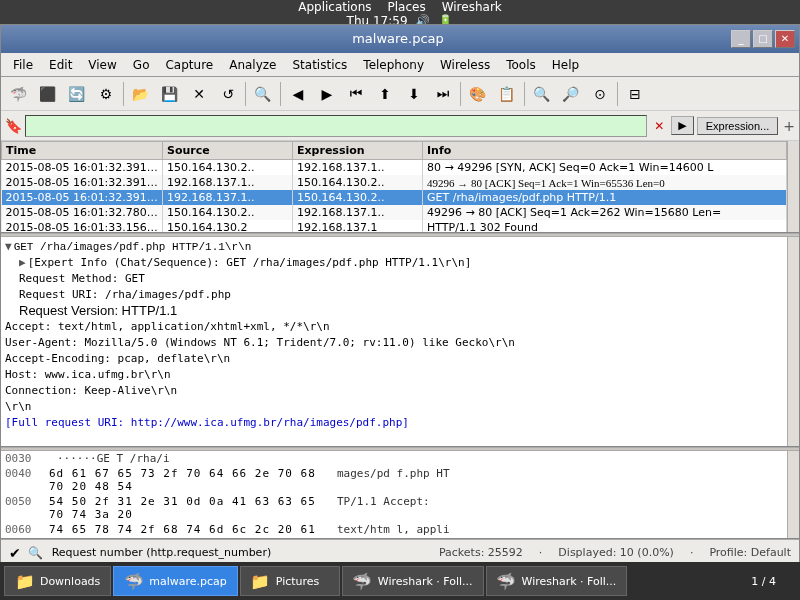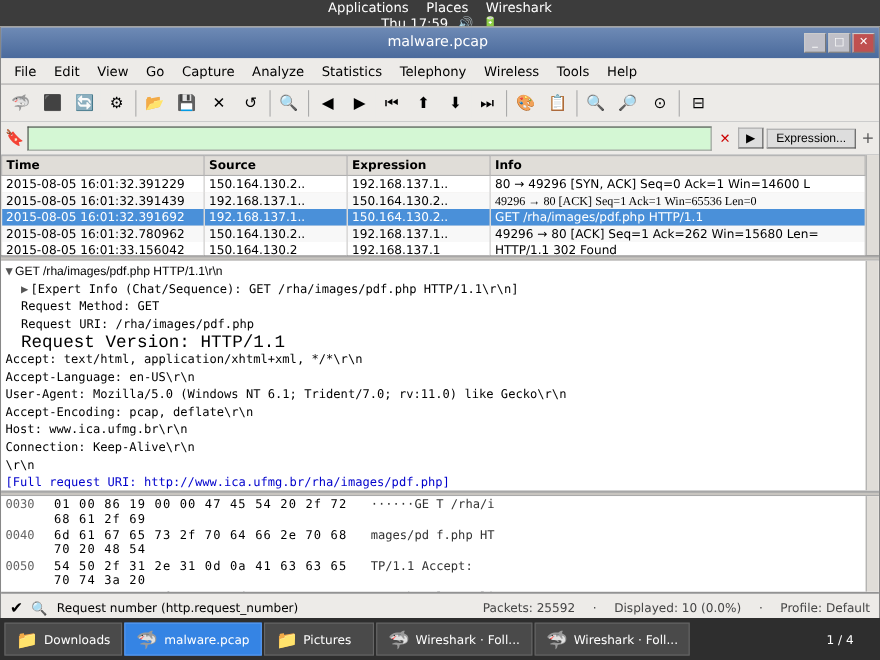--- a/index.html
+++ b/index.html
@@ -217,21 +217,21 @@
     <span id="filter-clear">✕</span>
     <button id="filter-apply">▶</button>
     <button id="expression-btn">Expression...</button>
     <span id="filter-plus">+</span>
   </div>
 
   <div id="packet-table-container">
     <table id="packet-list" style="width:calc(100% - 12px); table-layout:fixed; border-collapse:collapse;">
       <thead>
         <tr>
-          <th style="width:184px">Time</th>
+          <th style="width:161px">Time</th>
           <th style="width:130px">Source</th>
           <th style="width:130px">Expression</th>
           <th>Info</th>
         </tr>
       </thead>
       <tbody id="packet-tbody">
       <tr class="row-normal" style="background: rgb(255, 255, 255);">
             <td style="overflow: hidden; text-overflow: ellipsis;">2015-08-05 16:01:32.391229</td>
             <td style="overflow: hidden; text-overflow: ellipsis;">150.164.130.2..</td>
             <td style="overflow: hidden; text-overflow: ellipsis;">192.168.137.1..</td>
@@ -265,40 +265,37 @@
     </table>
     <div id="packet-scroll"></div>
   </div>
 
   <div class="h-splitter"></div>
 
   <div id="detail-pane">
     <div class="detail-content" id="detail-content">
         <div style="display: flex; align-items: flex-start; padding-left: 0px; cursor: pointer;">
           <span style="margin-right: 2px; color: rgb(85, 85, 85);">▼</span>
-          <span style="font-family: Liberation Sans, sans-serif; font-size: 11px;">GET /rha/images/pdf.php HTTP/1.1\r\n</span>
+          <span style="font-family: Liberation Mono, monospace; font-size: 11px;">GET /rha/images/pdf.php HTTP/1.1\r\n</span>
         </div>
         <div style="display: flex; align-items: flex-start; padding-left: 14px; cursor: pointer;">
           <span style="margin-right: 2px; color: rgb(85, 85, 85);">▶</span>
           <span style="font-family: monospace; font-size: 11px;">[Expert Info (Chat/Sequence): GET /rha/images/pdf.php HTTP/1.1\r\n]</span>
         </div>
         <div style="display: flex; align-items: flex-start; padding-left: 14px; cursor: pointer;">
           <span style="font-family: monospace; font-size: 11px;">Request Method: GET</span>
         </div>
         <div style="display: flex; align-items: flex-start; padding-left: 14px; cursor: pointer;">
           <span style="font-family: monospace; font-size: 11px;">Request URI: /rha/images/pdf.php</span>
         </div>
         <div style="display: flex; align-items: flex-start; padding-left: 14px; cursor: pointer;">
-          <span style="font-family: Liberation Mono, monospace; font-size: 16px;">Request Version: HTTP/1.1</span>
+          <span style="font-family: Liberation Sans, sans-serif; font-size: 13px;">Request Version: HTTP/1.1</span>
         </div>
         <div style="display: flex; align-items: flex-start; padding-left: 0px; cursor: pointer;">
           <span style="font-family: monospace; font-size: 11px;">Accept: text/html, application/xhtml+xml, */*\r\n</span>
-        </div>
-        <div style="display: flex; align-items: flex-start; padding-left: 0px; cursor: pointer;">
-          <span style="font-family: monospace; font-size: 11px;">Accept-Language: en-US\r\n</span>
         </div>
         <div style="display: flex; align-items: flex-start; padding-left: 0px; cursor: pointer;">
           <span style="font-family: monospace; font-size: 11px;">User-Agent: Mozilla/5.0 (Windows NT 6.1; Trident/7.0; rv:11.0) like Gecko\r\n</span>
         </div>
         <div style="display: flex; align-items: flex-start; padding-left: 0px; cursor: pointer;">
           <span style="font-family: monospace; font-size: 11px;">Accept-Encoding: pcap, deflate\r\n</span>
         </div>
         <div style="display: flex; align-items: flex-start; padding-left: 0px; cursor: pointer;">
           <span style="font-family: monospace; font-size: 11px;">Host: www.ica.ufmg.br\r\n</span>
         </div>
@@ -314,21 +311,20 @@
       </div>
     <div id="detail-scroll"></div>
   </div>
 
   <div class="h-splitter"></div>
 
   <div id="hex-pane">
     <div id="hex-content">
         <div class="hex-row">
           <span class="hex-addr">0030</span>
-          <span class="hex-bytes">01 00 86 19 00 00 47 45  54 20 2f 72 68 61 2f 69</span>
           <span class="hex-ascii">······GE T /rha/i</span>
         </div>
         <div class="hex-row">
           <span class="hex-addr">0040</span>
           <span class="hex-bytes">6d 61 67 65 73 2f 70 64  66 2e 70 68 70 20 48 54</span>
           <span class="hex-ascii">mages/pd f.php HT</span>
         </div>
         <div class="hex-row">
           <span class="hex-addr">0050</span>
           <span class="hex-bytes">54 50 2f 31 2e 31 0d 0a  41 63 63 65 70 74 3a 20</span>

